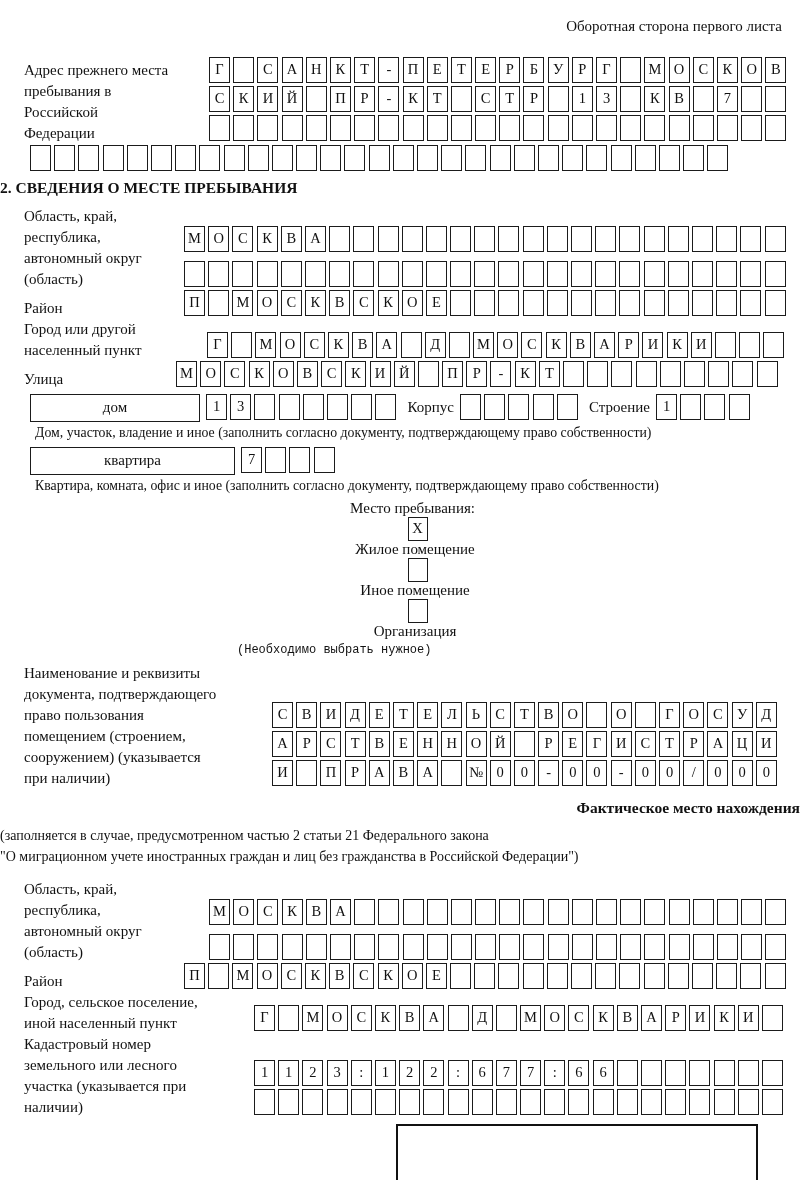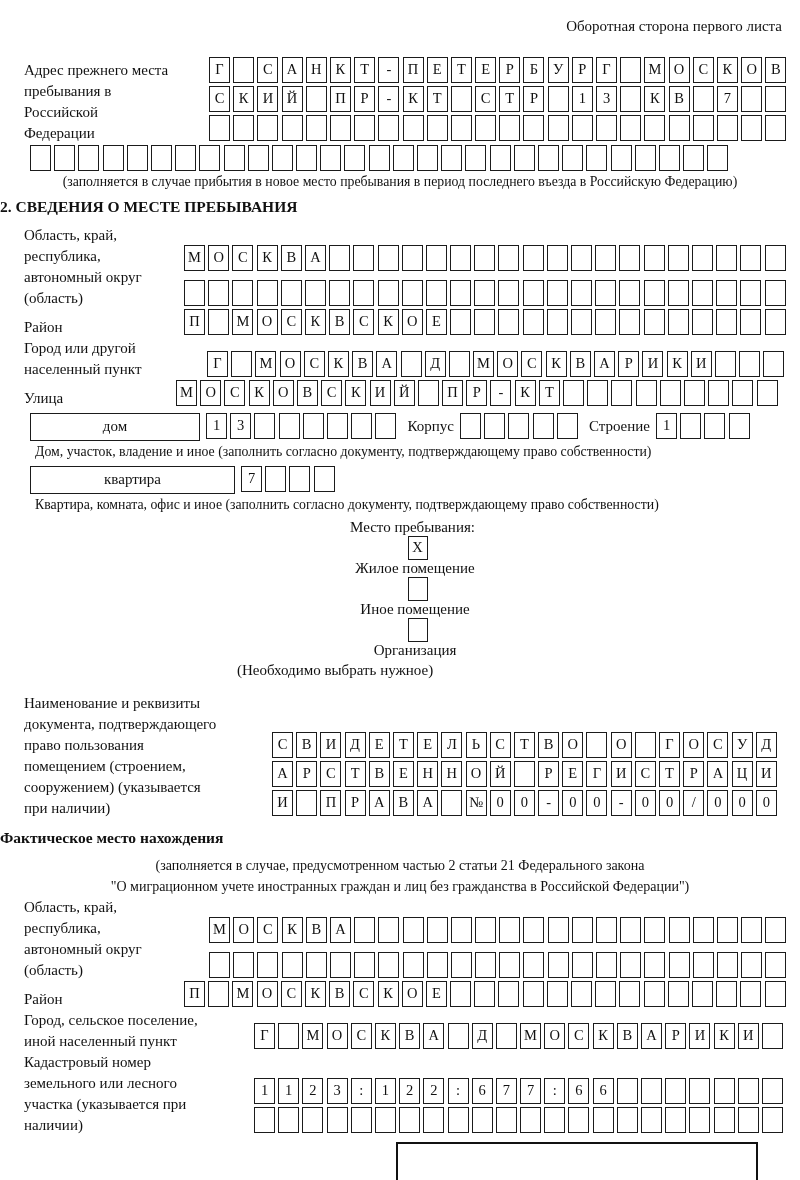--- a/index.html
+++ b/index.html
@@ -47,24 +47,24 @@
   .wb205 { width:205px; }
   .inline-label { font-size:15px; line-height:27px; margin:0 6px 0 8px; }
 
   .mestorow { margin-left:35px; display:flex; align-items:center; margin-top:4px;flex-direction:column; }
   .mlabel { margin-right:10px; }
   .checkbox {
     display:inline-block; width:20px; height:24px; border:1.8px solid #1b1b1b;
     text-align:center; font-size:14.5px; line-height:21px; flex:0 0 auto;
   }
   .opt-label { margin:0 14px 0 9px; }
-  .choose-note { font-size:15px; margin:3px 0 14px 237px; }
+  .choose-note { font-size:12px; margin:3px 0 6px 237px;font-family:Liberation Mono, monospace; }
 
-  .fact-title { text-align:left; font-weight:bold; font-size:15.5px; margin:10px 0 8px 0; }
-  .fact-note { text-align:center; font-size:14px; line-height:21px; margin-bottom:0; }
+  .fact-title { text-align:right; font-weight:bold; font-size:15.5px; margin:10px 0 8px 0; }
+  .fact-note { font-size:14px; line-height:21px; margin-bottom:12px; }
 
   .stamp-box {
     margin:6px 0 0 396px; width:362px; height:176px;
     border:2px solid #111; background:#fff;
   }
 </style>
 </head>
 <body>
 
 <div class="page">
@@ -73,21 +73,20 @@
 
   <div class="frow">
     <div class="flabel w145">Адрес прежнего места пребывания в Российской Федерации</div>
     <div>
       <div class="cells"><span class="cell">Г</span><span class="cell"></span><span class="cell">С</span><span class="cell">А</span><span class="cell">Н</span><span class="cell">К</span><span class="cell">Т</span><span class="cell">-</span><span class="cell">П</span><span class="cell">Е</span><span class="cell">Т</span><span class="cell">Е</span><span class="cell">Р</span><span class="cell">Б</span><span class="cell">У</span><span class="cell">Р</span><span class="cell">Г</span><span class="cell"></span><span class="cell">М</span><span class="cell">О</span><span class="cell">С</span><span class="cell">К</span><span class="cell">О</span><span class="cell">В</span></div>
       <div class="cells"><span class="cell">С</span><span class="cell">К</span><span class="cell">И</span><span class="cell">Й</span><span class="cell"></span><span class="cell">П</span><span class="cell">Р</span><span class="cell">-</span><span class="cell">К</span><span class="cell">Т</span><span class="cell"></span><span class="cell">С</span><span class="cell">Т</span><span class="cell">Р</span><span class="cell"></span><span class="cell">1</span><span class="cell">3</span><span class="cell"></span><span class="cell">К</span><span class="cell">В</span><span class="cell"></span><span class="cell">7</span><span class="cell"></span><span class="cell"></span></div>
       <div class="cells"><span class="cell"></span><span class="cell"></span><span class="cell"></span><span class="cell"></span><span class="cell"></span><span class="cell"></span><span class="cell"></span><span class="cell"></span><span class="cell"></span><span class="cell"></span><span class="cell"></span><span class="cell"></span><span class="cell"></span><span class="cell"></span><span class="cell"></span><span class="cell"></span><span class="cell"></span><span class="cell"></span><span class="cell"></span><span class="cell"></span><span class="cell"></span><span class="cell"></span><span class="cell"></span><span class="cell"></span></div>
     </div>
   </div>
   <div class="cells fullrow"><span class="cell"></span><span class="cell"></span><span class="cell"></span><span class="cell"></span><span class="cell"></span><span class="cell"></span><span class="cell"></span><span class="cell"></span><span class="cell"></span><span class="cell"></span><span class="cell"></span><span class="cell"></span><span class="cell"></span><span class="cell"></span><span class="cell"></span><span class="cell"></span><span class="cell"></span><span class="cell"></span><span class="cell"></span><span class="cell"></span><span class="cell"></span><span class="cell"></span><span class="cell"></span><span class="cell"></span><span class="cell"></span><span class="cell"></span><span class="cell"></span><span class="cell"></span><span class="cell"></span></div>
-  <div class="note">(заполняется в случае прибытия в новое место пребывания в период последнего въезда в Российскую Федерацию)</div>
 
   <div class="sec-title">2. СВЕДЕНИЯ О МЕСТЕ ПРЕБЫВАНИЯ</div>
 
   <div class="frow">
     <div class="flabel w120">Область, край, республика, автономный округ (область)</div>
     <div>
       <div class="cells"><span class="cell">М</span><span class="cell">О</span><span class="cell">С</span><span class="cell">К</span><span class="cell">В</span><span class="cell">А</span><span class="cell"></span><span class="cell"></span><span class="cell"></span><span class="cell"></span><span class="cell"></span><span class="cell"></span><span class="cell"></span><span class="cell"></span><span class="cell"></span><span class="cell"></span><span class="cell"></span><span class="cell"></span><span class="cell"></span><span class="cell"></span><span class="cell"></span><span class="cell"></span><span class="cell"></span><span class="cell"></span><span class="cell"></span></div>
       <div class="rowgap"></div>
       <div class="cells"><span class="cell"></span><span class="cell"></span><span class="cell"></span><span class="cell"></span><span class="cell"></span><span class="cell"></span><span class="cell"></span><span class="cell"></span><span class="cell"></span><span class="cell"></span><span class="cell"></span><span class="cell"></span><span class="cell"></span><span class="cell"></span><span class="cell"></span><span class="cell"></span><span class="cell"></span><span class="cell"></span><span class="cell"></span><span class="cell"></span><span class="cell"></span><span class="cell"></span><span class="cell"></span><span class="cell"></span><span class="cell"></span></div>
     </div>

